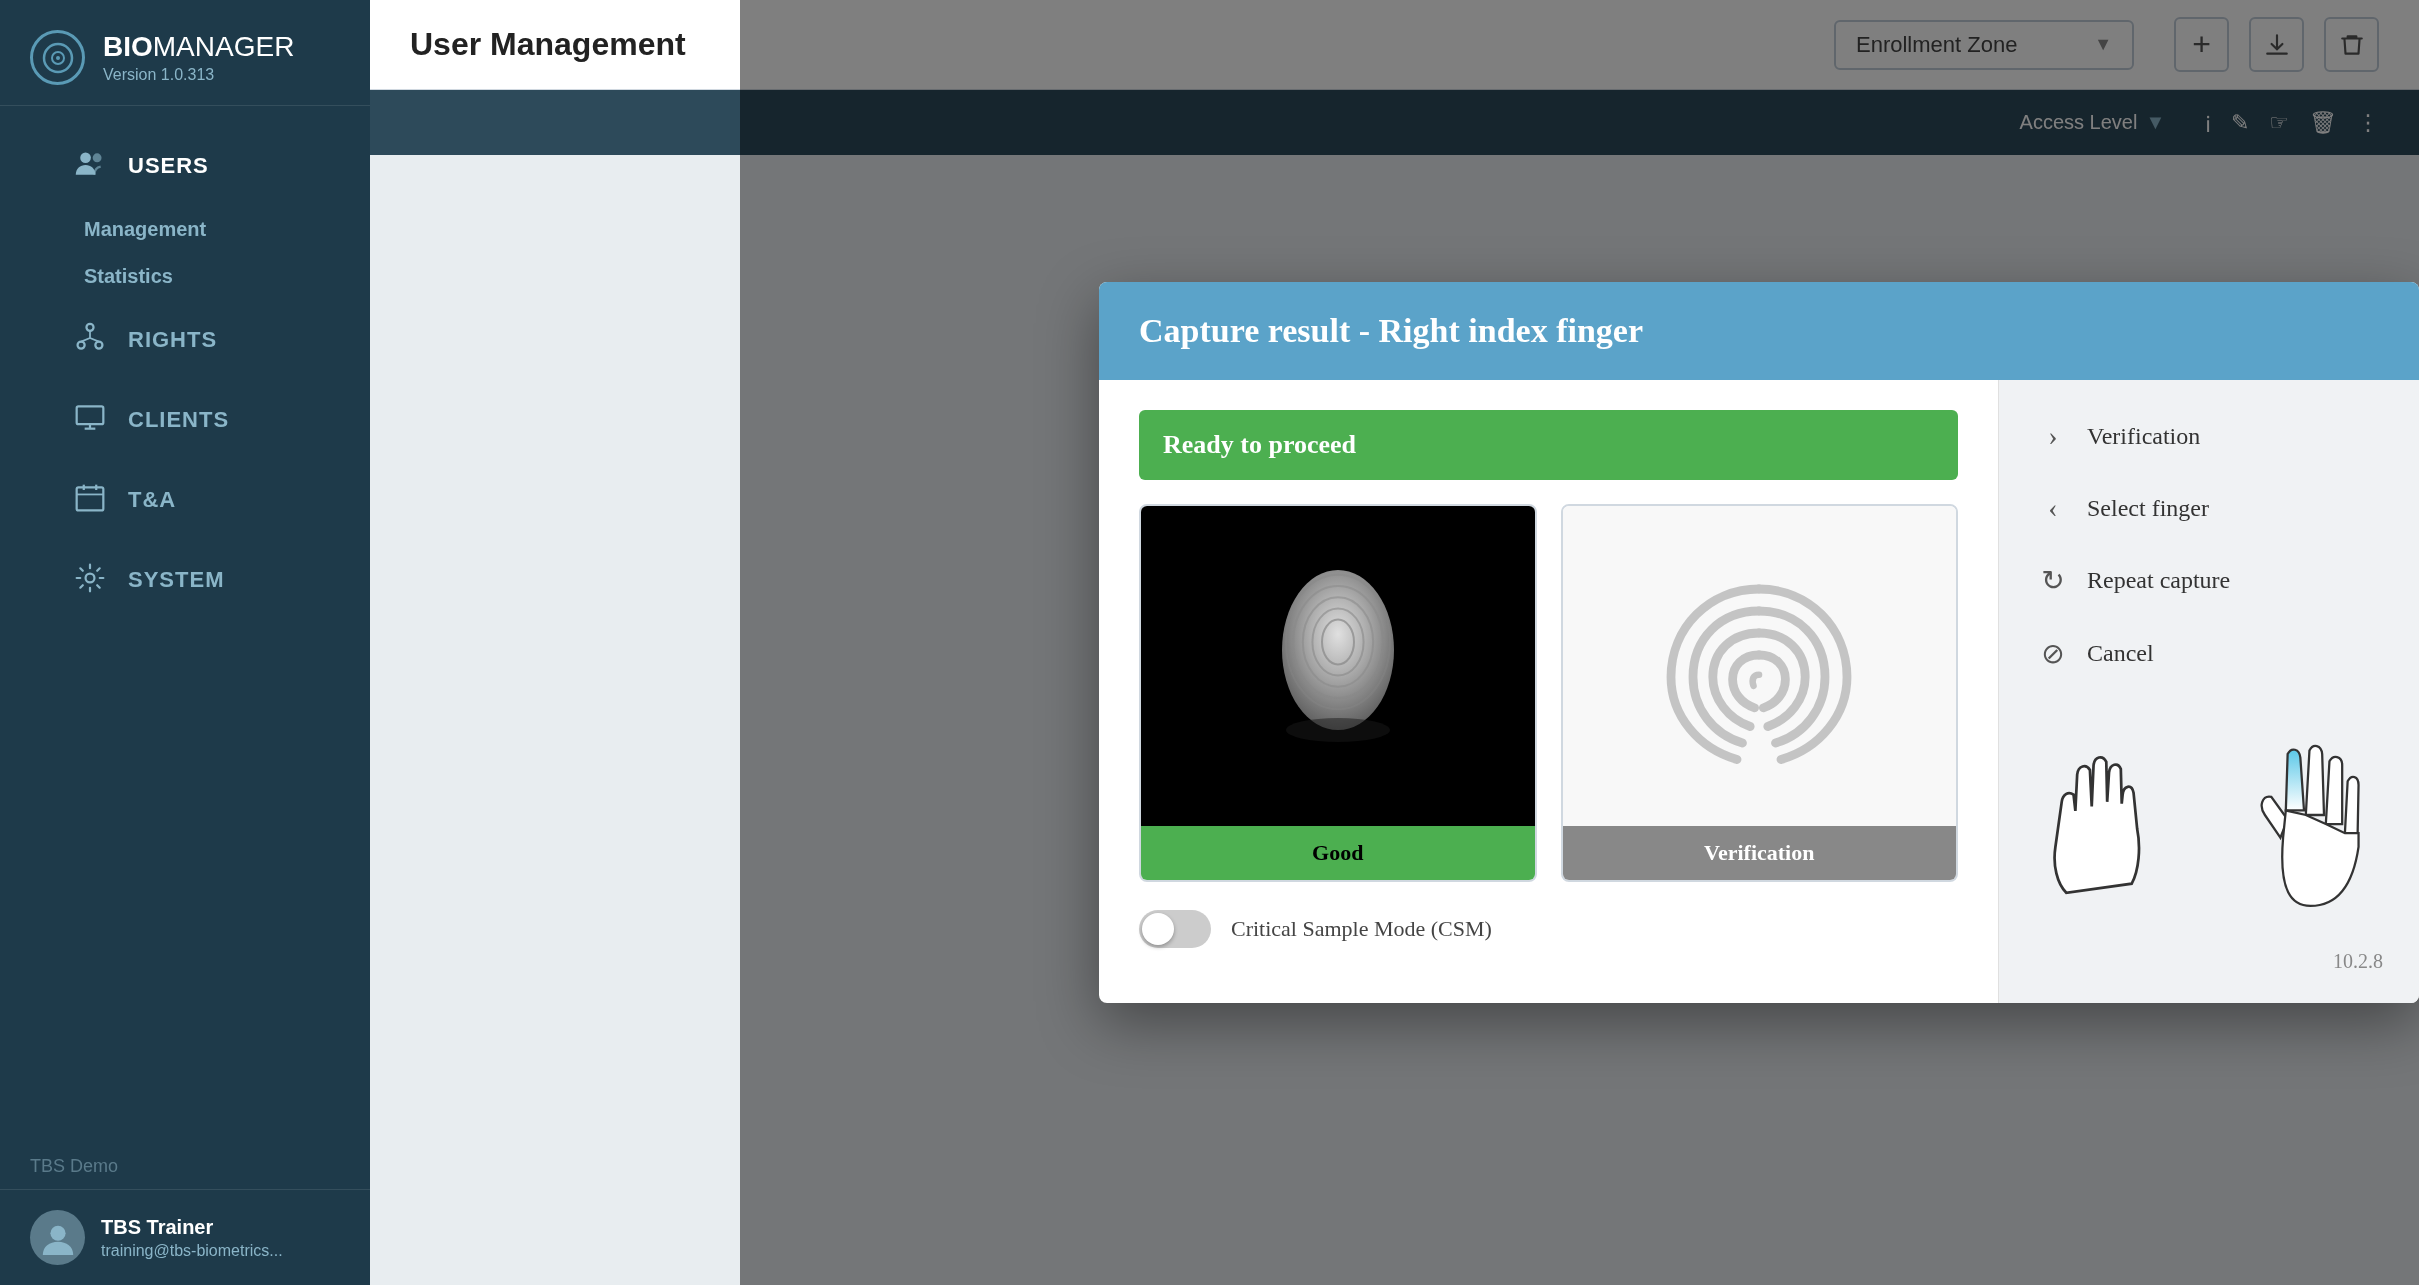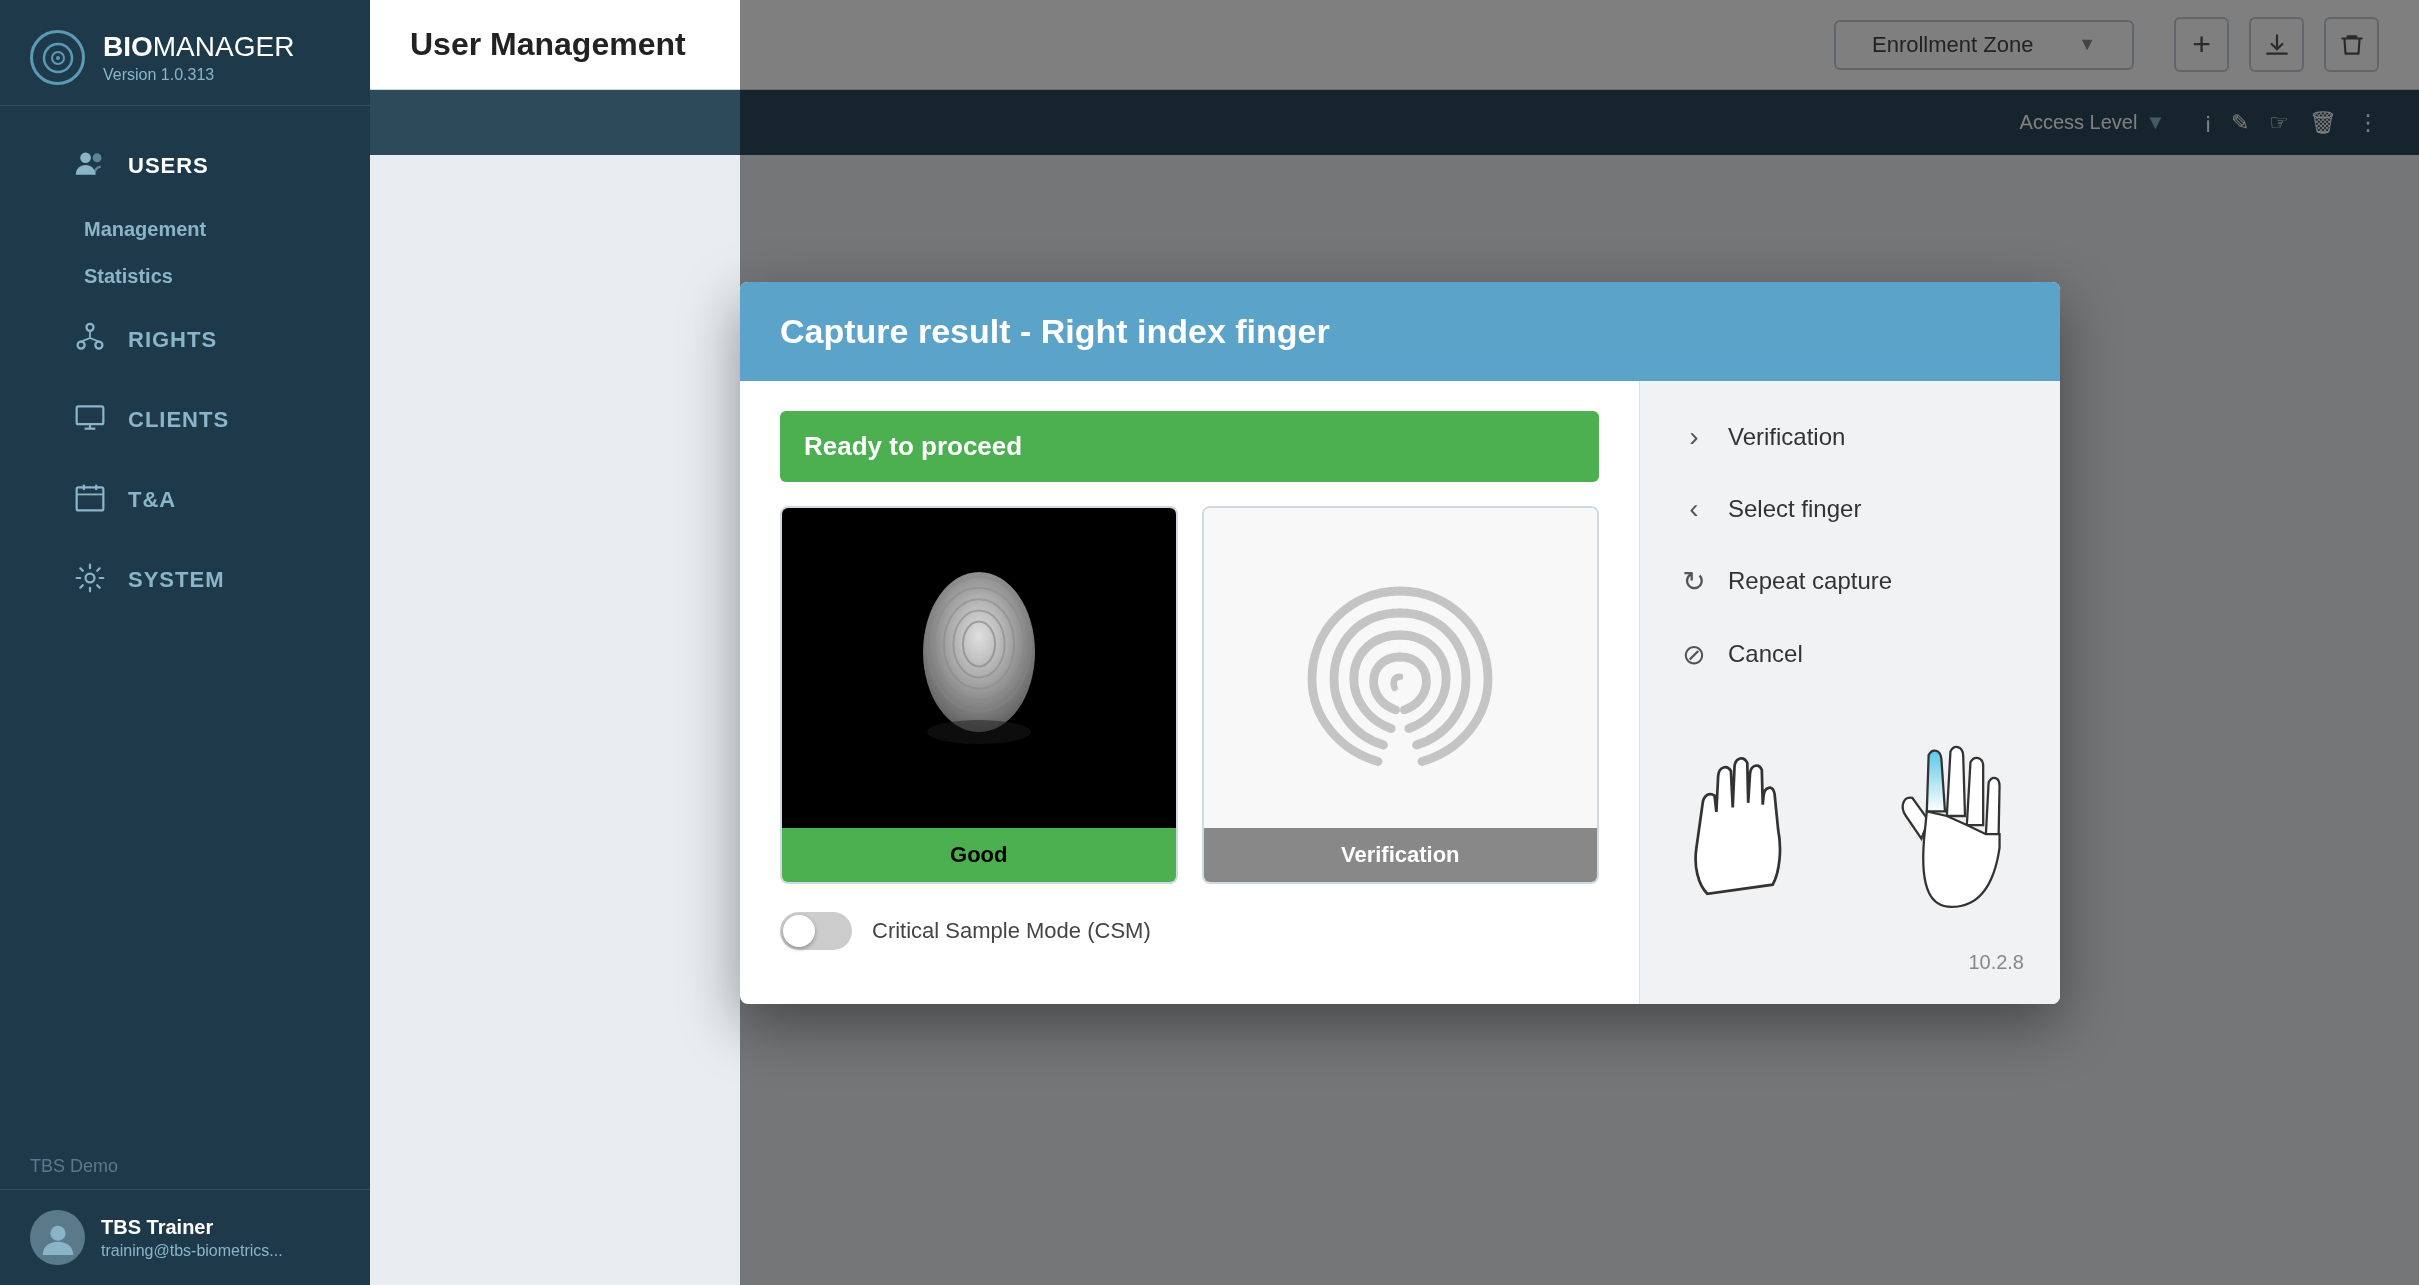--- a/index.html
+++ b/index.html
@@ -81,21 +81,21 @@
       display: flex; align-items: center;
       padding: 0 40px;
       border-bottom: 1px solid #d0d8e0;
     }
     .page-title { font-size: 32px; font-weight: 700; color: #222; flex: 1; }
 
     .zone-select {
       display: flex; align-items: center;
       border: 2px solid #c0ccd8;
       border-radius: 6px;
-      padding: 10px 36px;
+      padding: 10px 20px;
       font-size: 22px;
       color: #444;
       background: white;
       min-width: 300px;
       cursor: pointer;
       margin-right: 40px;
     }
     .zone-select .chevron { margin-left: auto; font-size: 18px; color: #888; }
 
     .header-actions { display: flex; gap: 20px; align-items: center; }
@@ -120,22 +120,23 @@
     }
     .col-access { margin-left: auto; display: flex; align-items: center; gap: 8px; }
     .col-actions { display: flex; gap: 20px; margin-left: 40px; align-items: center; }
     .action-icon { color: white; font-size: 22px; cursor: pointer; }
 
     
     .overlay {
       position: absolute;
       left: 370px; top: 0; right: 0; bottom: 0;
       background: rgba(0,0,0,0.5);
-      display: flex; align-items: center; justify-content: flex-start;
+      display: flex; align-items: center; justify-content: flex-end;
       z-index: 100;
+      font-family: Liberation Serif, serif;
     }
 
     
     .dialog {
       background: white;
       border-radius: 8px;
       width: 1320px;
       overflow: hidden;
       box-shadow: 0 20px 60px rgba(0,0,0,0.4);
     }

